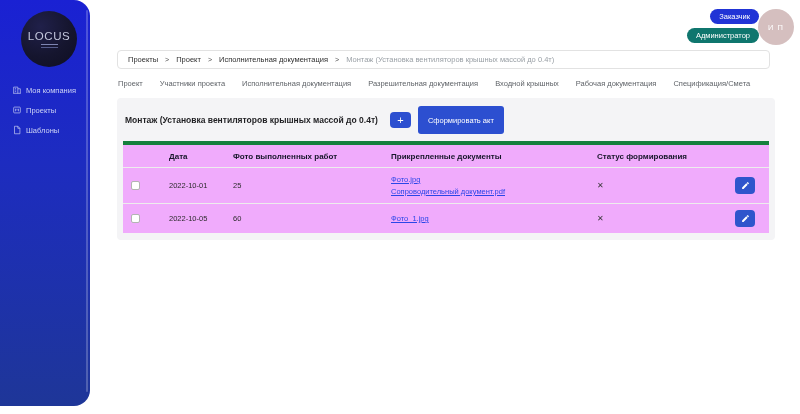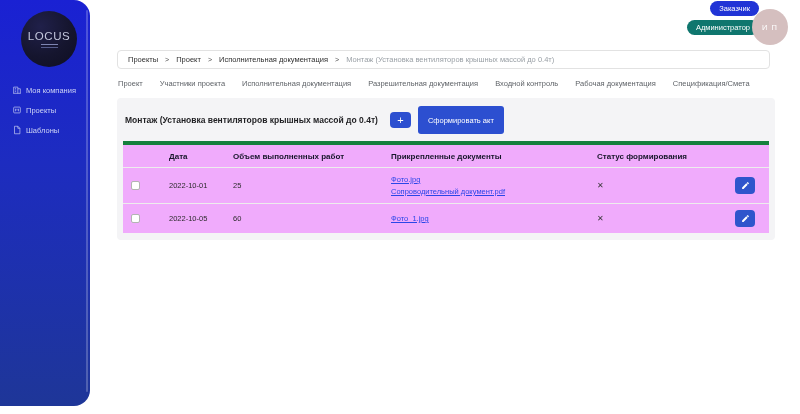--- a/index.html
+++ b/index.html
@@ -22,27 +22,27 @@
     border-top: 1px solid #7e85b2; border-bottom: 1px solid #565d8c; }
   .nav { margin-top: 13px; }
   .nav-item { display: flex; align-items: center; gap: 4px;
     padding: 5px 6px 5px 12px; color: #ccd2f5; font-size: 7.5px; cursor: pointer; }
   .nav-item svg { width: 10px; height: 10px; flex: 0 0 auto; }
 
   
   .main { margin-left: 90px; height: 414px; position: relative; background: #fff; }
 
   .topbar { height: 48px; position: relative; }
-  .badge-stack { position: absolute; top: 1px; right: 41px; display: flex;
+  .badge-stack { position: absolute; top: 9px; right: 41px; display: flex;
     flex-direction: column; align-items: flex-end; gap: 4px; }
   .badge { border-radius: 9px; padding: 3px 9px; font-size: 7.5px;
     color: #fff; white-space: nowrap; cursor: pointer; border: none; }
   .badge-blue { background: #2134d6; }
   .badge-dark { background: #0f766e; }
-  .avatar { position: absolute; top: 9px; right: 12px; width: 36px; height: 36px;
+  .avatar { position: absolute; top: 9px; right: 6px; width: 36px; height: 36px;
     border-radius: 50%; background: #d5bfbf; color: #fff; display: flex;
     align-items: center; justify-content: center; font-size: 7.5px;
     letter-spacing: 1px; cursor: pointer; }
 
   .breadcrumb-bar { margin: 2px 30px 0 27px; height: 19px;
     border: 1px solid #e2e2e2; border-radius: 4px; background: #fff;
     display: flex; align-items: center; gap: 7px; padding: 0 10px;
     font-size: 7.5px; color: #2f2f2f; }
   .crumb { cursor: pointer; white-space: nowrap; }
   .crumb-sep { color: #4a4a4a; font-size: 7px; }
@@ -133,21 +133,21 @@
     <span class="crumb">Исполнительная документация</span>
     <span class="crumb-sep">&gt;</span>
     <span class="crumb crumb-current">Монтаж (Установка вентиляторов крышных массой до 0.4т)</span>
   </div>
 
   <div class="tabs">
     <span class="tab">Проект</span>
     <span class="tab">Участники проекта</span>
     <span class="tab">Исполнительная документация</span>
     <span class="tab">Разрешительная документация</span>
-    <span class="tab">Входной контроль</span>
+    <span class="tab">Входной крышных</span>
     <span class="tab">Рабочая документация</span>
     <span class="tab">Спецификация/Смета</span>
   </div>
 
   <div class="card">
     <div class="card-head">
       <span class="card-title">Монтаж (Установка вентиляторов крышных массой до 0.4т)</span>
       <button class="btn-plus">+</button>
       <button class="btn-primary">Сформировать акт</button>
     </div>
@@ -158,21 +158,21 @@
           <col style="width:64px">
           <col style="width:158px">
         <col style="width:206px">
           <col style="width:136px">
           <col>
       </colgroup>
       <thead>
         <tr>
           <th></th>
           <th>Дата</th>
-          <th>Объем выполненных работ</th>
+          <th>Фото выполненных работ</th>
           <th>Прикрепленные документы</th>
           <th>Статус формирования</th>
           <th></th>
         </tr>
       </thead>
       <tbody>
         <tr>
           <td>
               <input type="checkbox" class="cb" style="">
             </td>

